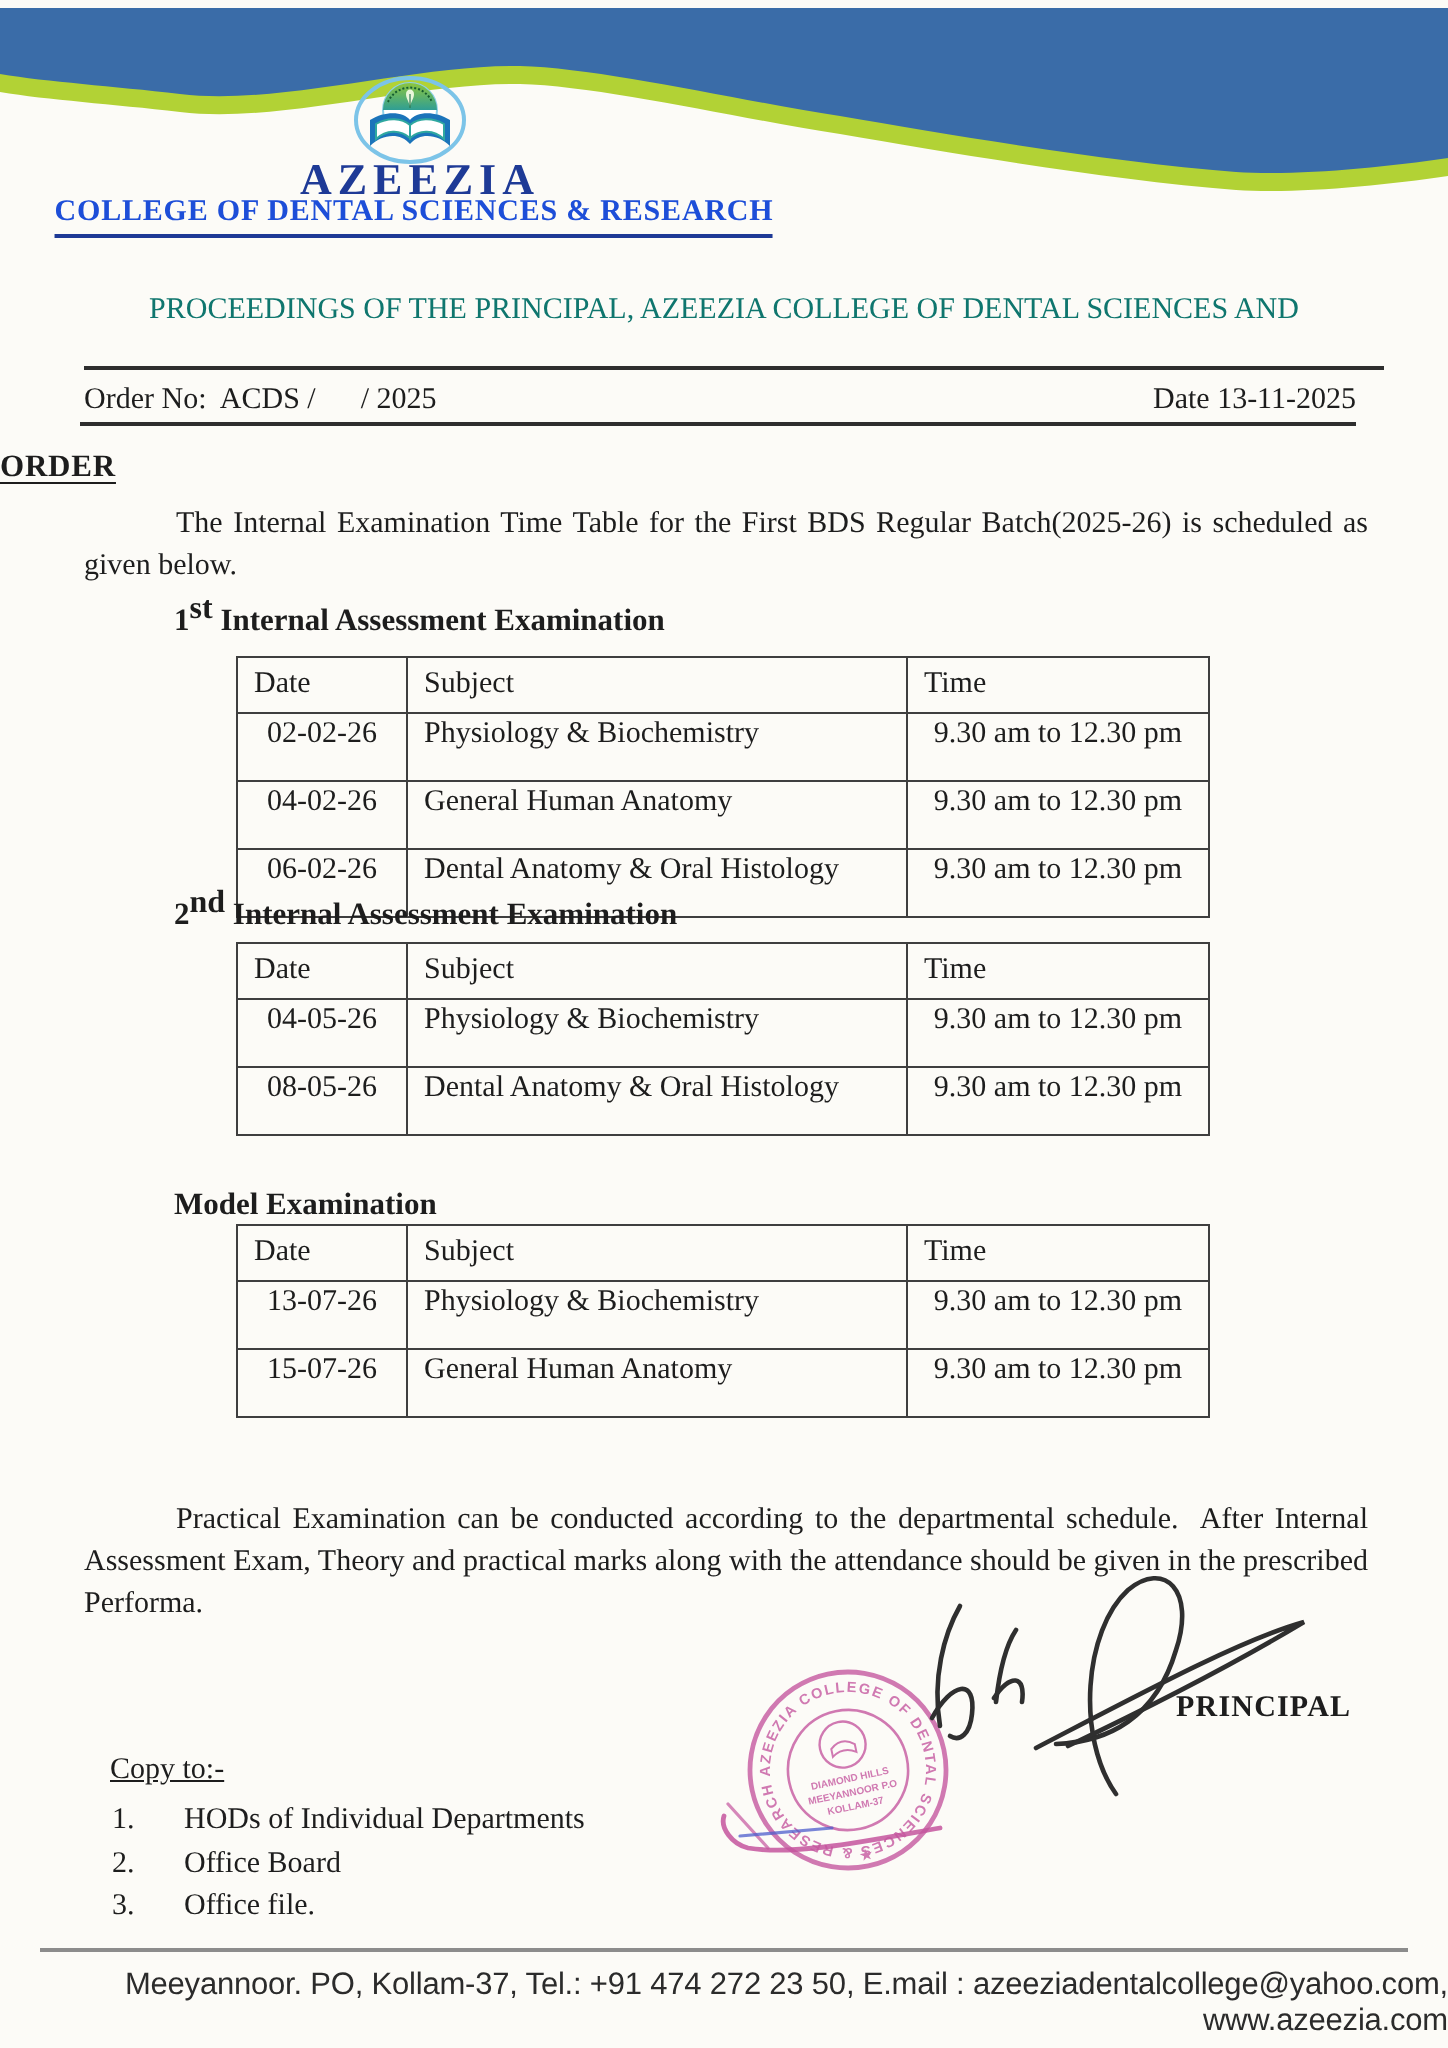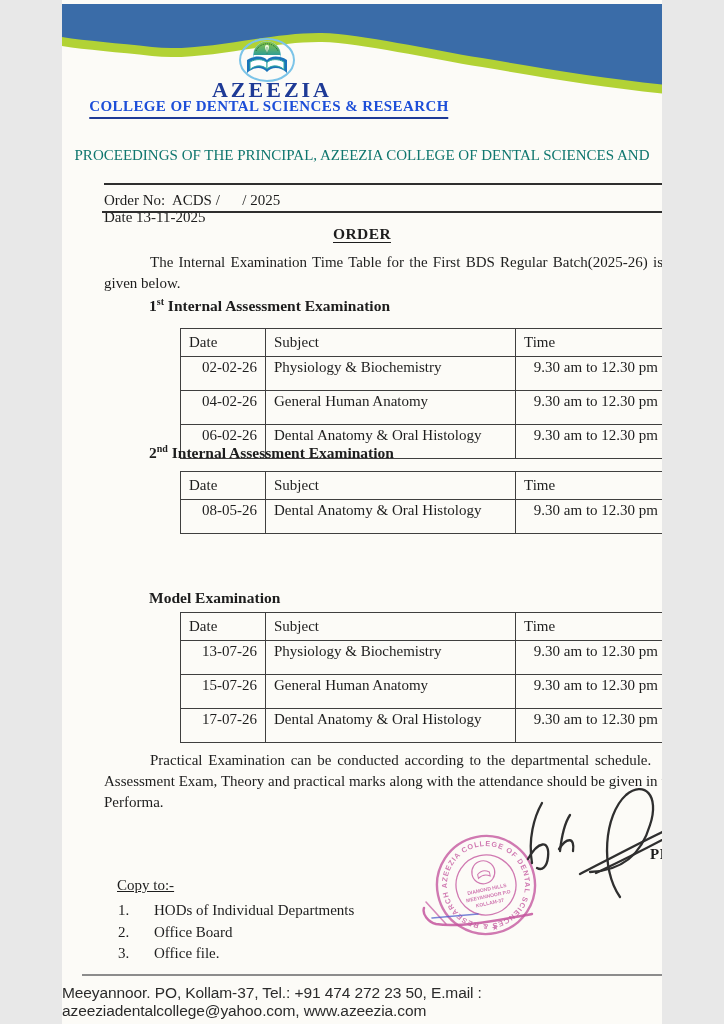--- a/index.html
+++ b/index.html
@@ -1,17 +1,17 @@
 <!DOCTYPE html>
 <html><head>
 <meta charset="utf-8">
 <style>
   html,body{margin:0;padding:0;background:#e8e8e8;}
   .page{
-    position:relative; width:600px; height:1024px; margin:0 auto;
+    position:relative; width:724px; height:1024px; margin:0 auto;
     background:#fcfbf7; overflow:hidden;
     font-family:"Liberation Serif", serif; color:#1d1d1d;
   }
   .abs{position:absolute;}
   
   .wave-svg{position:absolute; top:0; left:0;}
   .logo-name{
     position:absolute; top:79px; left:210px; transform:translateX(-50%);
     font-size:22px; font-weight:bold; letter-spacing:3px; color:#1e3a96; line-height:1;
     white-space:nowrap;
@@ -21,58 +21,58 @@
     font-size:15px; font-weight:bold; letter-spacing:0.4px; color:#1d4ed8; line-height:1.1;
     border-bottom:2.5px solid #1e3a96; padding-bottom:2px; white-space:nowrap;
   }
   .doc-title{
     position:absolute; top:146px; left:0; width:100%; text-align:center;
     font-size:15px; line-height:18.5px; color:#0f766e;
   }
   .rule{position:absolute; background:#2e2e2e;}
   .order-row{
     position:absolute; top:192px; left:42px; right:46px;
-    display:flex; justify-content:space-between; font-size:15px;flex-direction:column;
+    display:flex; justify-content:space-between; font-size:15px;
   }
   .ws-pre{white-space:pre;}
   .order-heading{
-    position:absolute; top:225px; left:0; width:100%; text-align:center;
+    position:absolute; top:225px; left:0; width:100%; text-align:left;
     font-size:15.5px; font-weight:bold; text-decoration:underline;
     text-underline-offset:3px; letter-spacing:0.4px;
   }
   .para{
     position:absolute; left:42px; width:642px; font-size:15px; line-height:21px;
     text-align:justify; text-indent:46px; white-space:pre-wrap;
   }
   .sec-heading{
     position:absolute; left:87px; font-size:15.5px; font-weight:bold; line-height:1.1;
     white-space:nowrap;
   }
-  .sec-heading sup{font-size:10px;}
+  .sec-heading sup{font-size:16px;}
   table.exam{
     position:absolute; left:118px; width:486px; border-collapse:collapse;
     font-size:15px; table-layout:fixed; background:transparent;
   }
   table.exam th, table.exam td{border:1px solid #3f3f3f;}
   table.exam th{
     font-weight:normal; text-align:left; padding:4px 8px; height:19px;margin-top:40px;
   }
   table.exam td{vertical-align:top; padding:2px 8px; height:29px;}
-  td.c, th.c{text-align:right;margin-left:28px;}
+  td.c, th.c{text-align:center;margin-left:28px;}
   .principal{
     position:absolute; left:588px; top:846px; font-size:15px; font-weight:bold;
     letter-spacing:0.6px;
   }
   .copy-label{position:absolute; left:55px; top:877px; font-size:15px;text-decoration:underline;}
   .copy-list{position:absolute; left:56px; top:900px; font-size:15px;}
   .copy-item{display:flex; line-height:21.5px;}
   .copy-num{width:36px;}
   .footer-rule{position:absolute; top:974px; left:20px; width:684px; height:2px; background:#8c8c8c;}
   .footer-address{
-    position:absolute; top:984px; left:0; width:100%; text-align:left;
+    position:absolute; top:984px; left:0; width:100%; text-align:right;
     font-family:"Liberation Sans", sans-serif; font-size:15.5px; color:#2b2b2b;
     letter-spacing:-0.1px;
   }
 </style>
 </head>
 <body>
 
 <div class="page">
 
   <svg class="wave-svg" width="724" height="110" viewBox="0 0 724 110" aria-hidden="true">
@@ -156,20 +156,25 @@
         <col style="width:250px;">
         <col style="width:151px;">
       </colgroup>
     <tbody>
         <tr>
       <th>Date</th>
       <th>Subject</th>
       <th>Time</th>
     </tr>
     <tr>
+      <td class="c">04-05-26</td>
+      <td>Physiology &amp; Biochemistry</td>
+      <td class="c">9.30 am to 12.30 pm</td>
+    </tr>
+    <tr>
       <td class="c">08-05-26</td>
       <td>Dental Anatomy &amp; Oral Histology</td>
       <td class="c">9.30 am to 12.30 pm</td>
     </tr>
   </tbody>
     </table>
 
   <div class="sec-heading" style="top:588px;"><span></span><sup></sup><span>Model Examination</span></div>
   <table class="exam" style="top:612px;">
     <colgroup>
@@ -184,25 +189,20 @@
       <th>Time</th>
     </tr>
     <tr>
       <td class="c">13-07-26</td>
       <td>Physiology &amp; Biochemistry</td>
       <td class="c">9.30 am to 12.30 pm</td>
     </tr>
     <tr>
       <td class="c">15-07-26</td>
       <td>General Human Anatomy</td>
-      <td class="c">9.30 am to 12.30 pm</td>
-    </tr>
-    <tr>
-      <td class="c">17-07-26</td>
-      <td>Dental Anatomy &amp; Oral Histology</td>
       <td class="c">9.30 am to 12.30 pm</td>
     </tr>
   </tbody>
     </table>
 
   <div class="para" style="top:750px;">Practical Examination can be conducted according to the departmental schedule.  After Internal Assessment Exam, Theory and practical marks along with the attendance should be given in the prescribed Performa.</div>
 
   <svg class="abs" style="left:371px; top:832px;" width="106" height="106" viewBox="-53 -53 106 106" aria-hidden="true">
     <g transform="rotate(-12)" opacity="0.78" fill="#c4559e" stroke="#c4559e">
       <circle cx="0" cy="0" r="49" fill="none" stroke-width="2.4"></circle>

